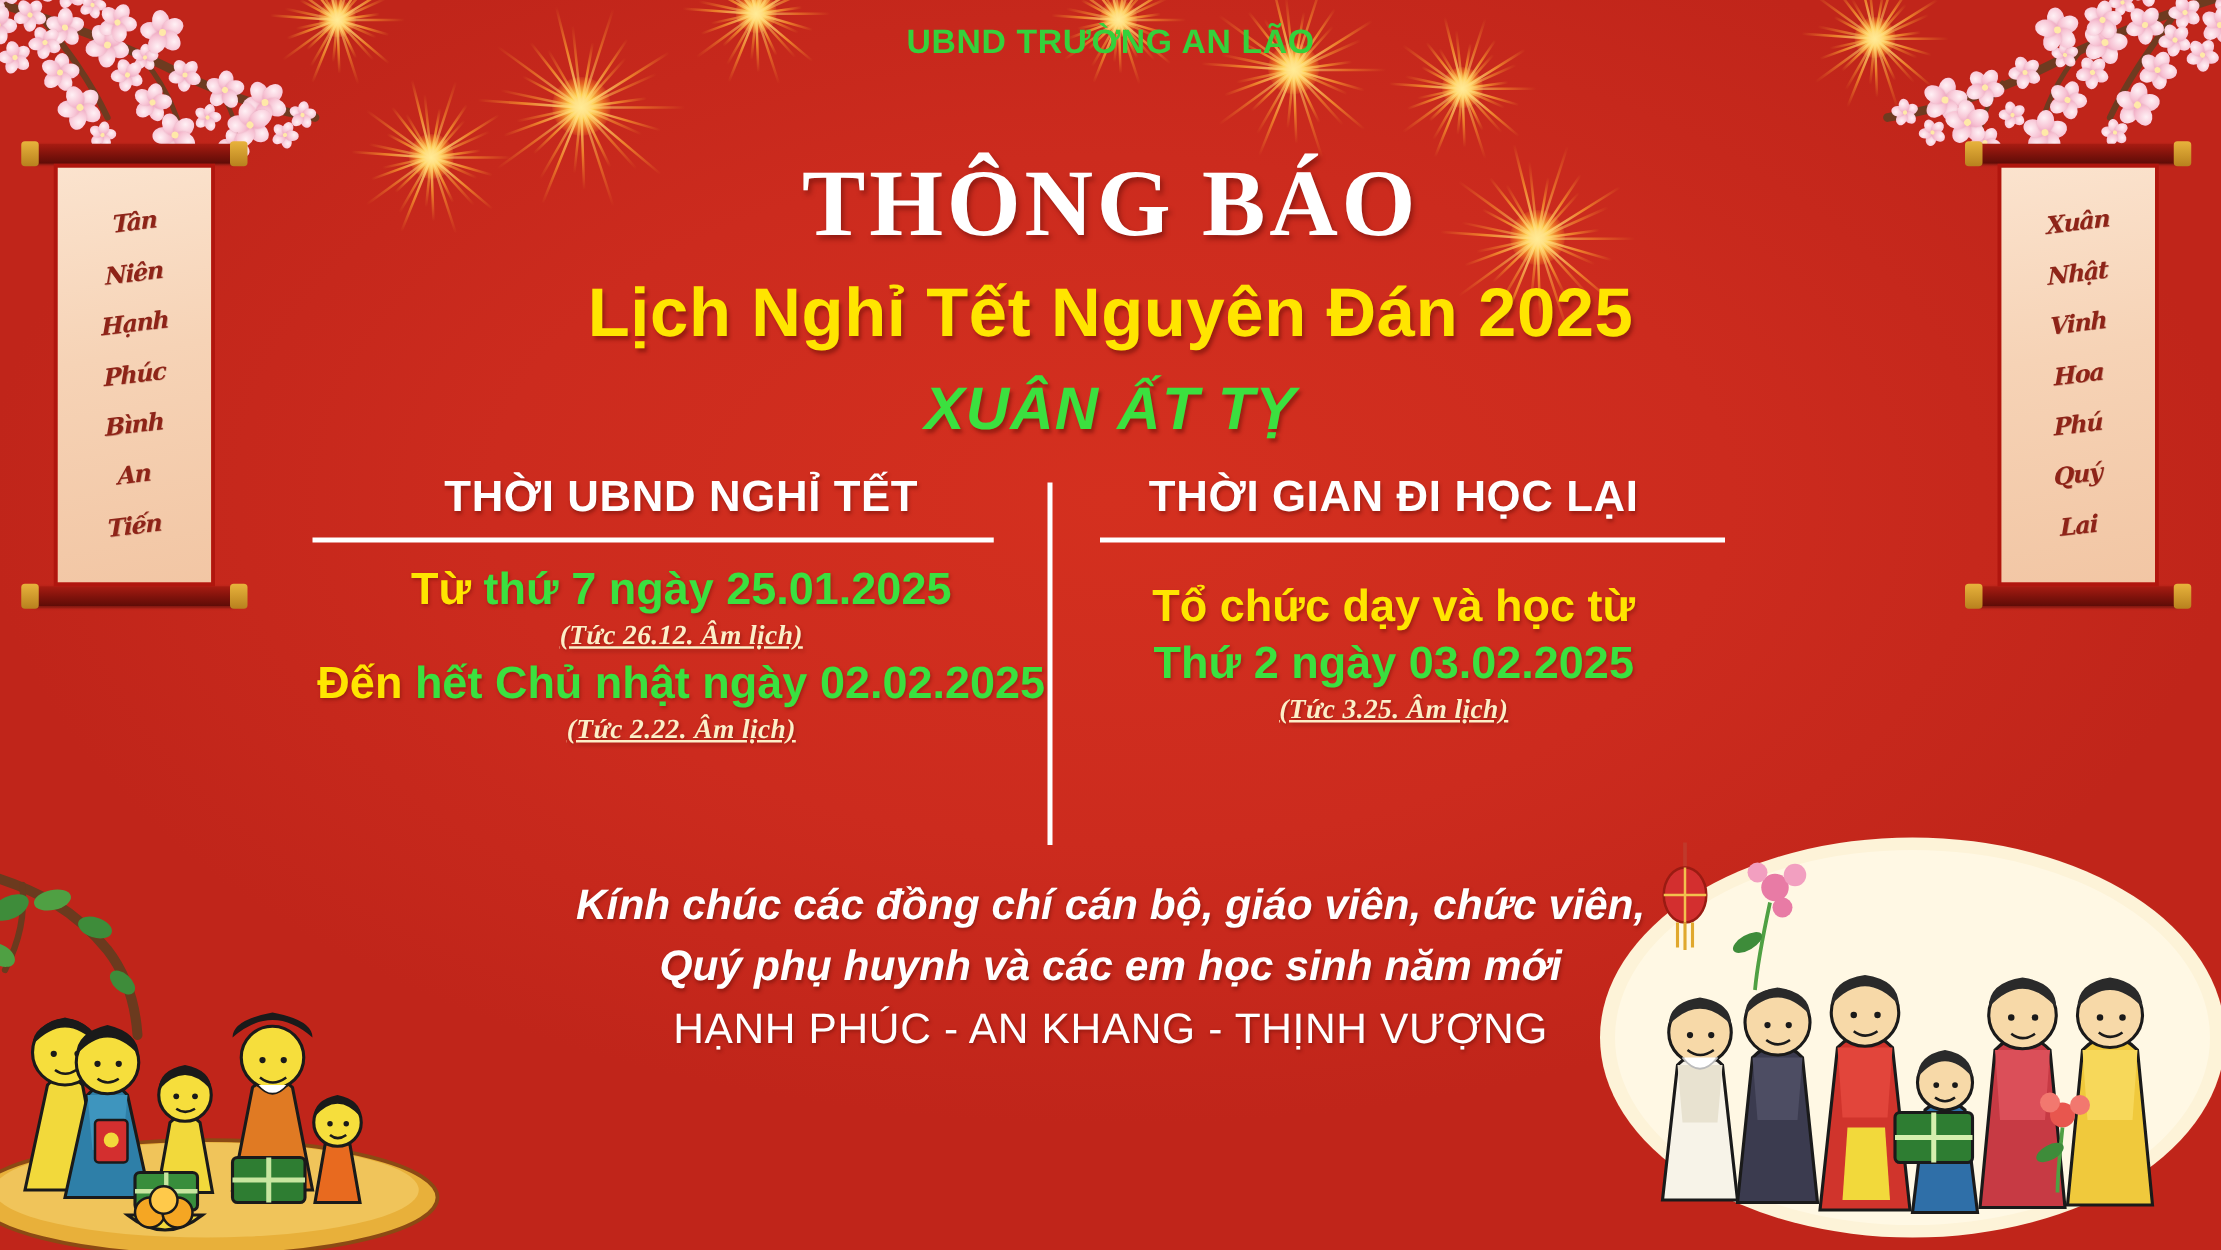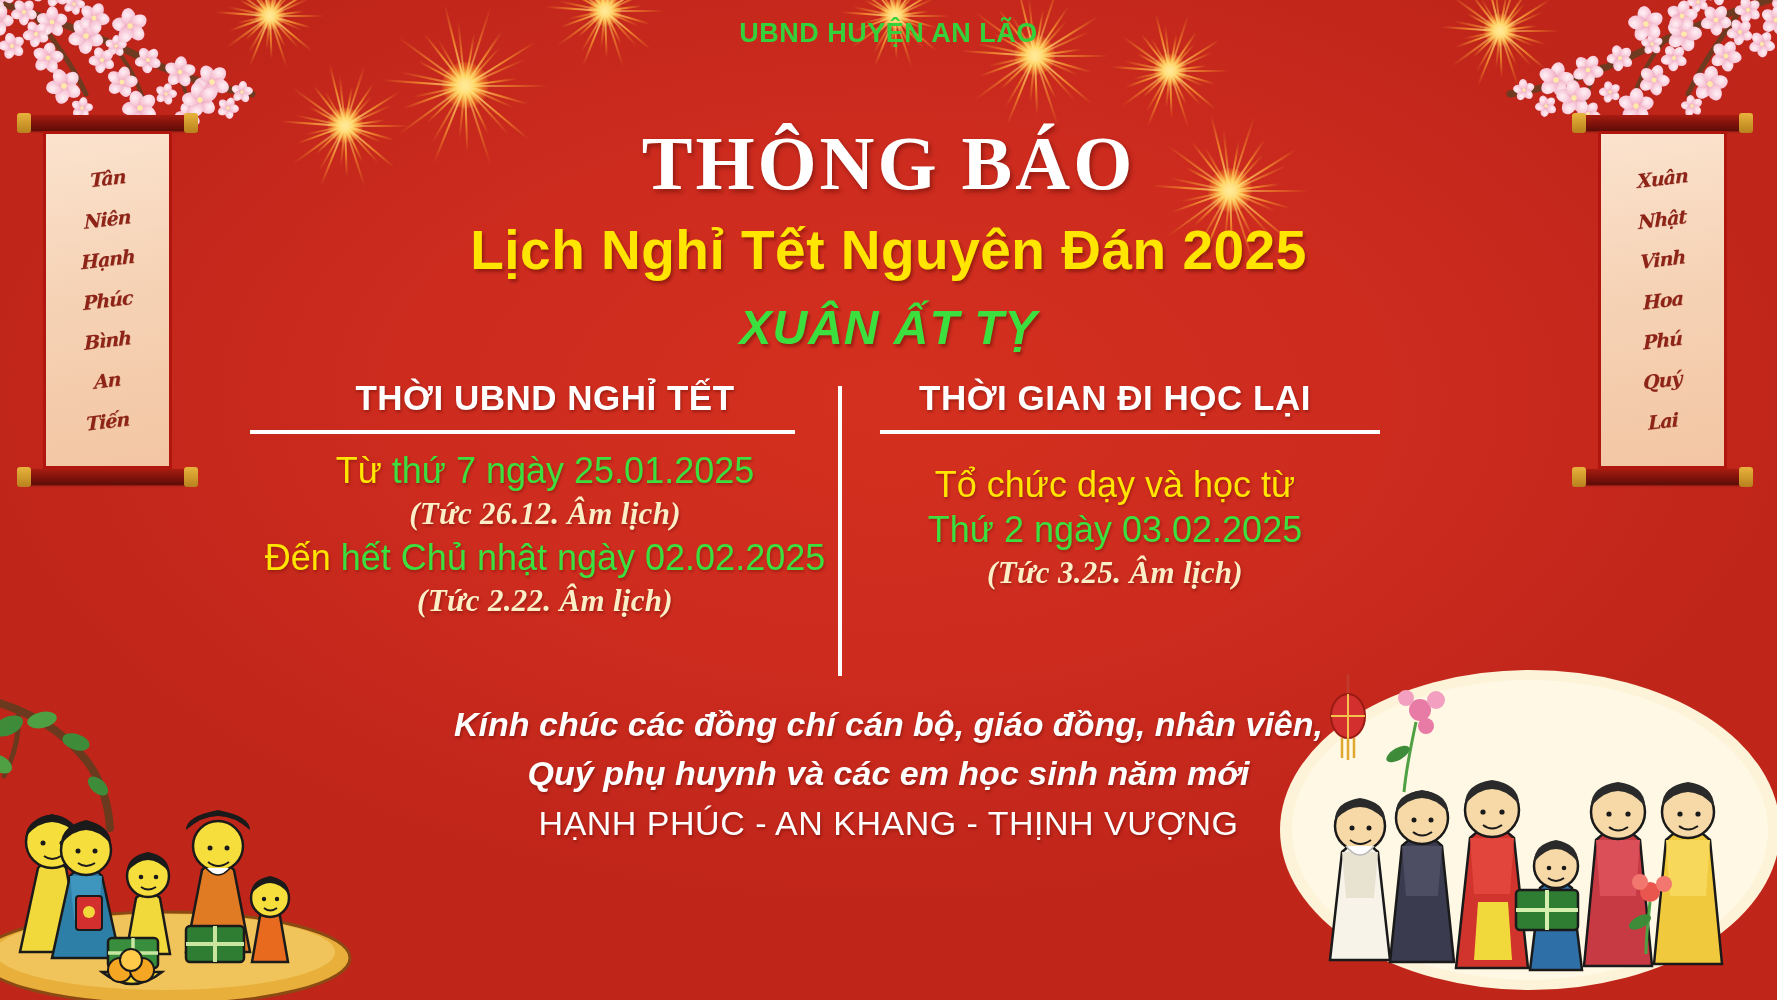--- a/index.html
+++ b/index.html
@@ -130,29 +130,30 @@
     font-family:"Liberation Sans", sans-serif;
     font-size:35px; letter-spacing:0.5px; white-space:nowrap;
     text-shadow:1px 2px 3px rgba(90,10,5,.45);
   }
   .hline { height:4px; background:#FFFFFF; margin:12px 0 0 0; }
   .tcol.left  .hline { width:545px; margin-left:0; }
   .tcol.right .hline { width:500px; margin-left:30px; }
   .tbody { padding-top:14px; text-align:center; }
 
   .ln { white-space:nowrap; font-family:"Liberation Sans", sans-serif;
-        font-weight:400; text-shadow:1px 2px 3px rgba(90,10,5,.4); }
+        font-weight:700; text-shadow:1px 2px 3px rgba(90,10,5,.4); }
   .ln.solar { font-size:36px; line-height:1.25; }
   .y { color:#FFE500; }
   .g { color:#3BE03F; }
   .ln.lunar {
     font-family:"Liberation Serif", serif;
     font-weight:700; font-style:italic;
-    font-size:31px; color:#FCEFC8; line-height:1.35;
+    font-size:22px; color:#FCEFC8; line-height:1.35;
     letter-spacing:0.3px;
+    text-decoration:underline;
   }
 
   
   .greet {
     position:absolute; left:0; width:100%; top:700px; text-align:center;
     color:#FFFFFF; font-family:"Liberation Sans", sans-serif;
     font-weight:700; font-style:italic; font-size:34px; line-height:1.45;
     text-shadow:1px 2px 3px rgba(90,10,5,.45);
   }
   .greet .g3 { font-style:normal; font-weight:400; letter-spacing:0.5px; }
@@ -860,21 +861,21 @@
       <div class="cal">Xuân</div>
       <div class="cal">Nhật</div>
       <div class="cal">Vinh</div>
       <div class="cal">Hoa</div>
       <div class="cal">Phú</div>
       <div class="cal">Quý</div>
       <div class="cal">Lai</div>
     </div>
   </div>
 
-  <div class="hdr1">UBND HUYỆN AN LÃO</div>
+  <div class="hdr1">UBND TRƯỜNG AN LÃO</div>
 
   <div class="title">THÔNG BÁO</div>
   <div class="subtitle">Lịch Nghỉ Tết Nguyên Đán 2025</div>
   <div class="subtitle2">XUÂN ẤT TỴ</div>
 
   <div class="tbl">
 
     <div class="vdiv"></div>
 
     <div class="tcol left">
@@ -901,21 +902,21 @@
         </div>
         <div class="ln solar">
           <span class="g">Thứ 2 ngày 03.02.2025</span>
         </div>
         <div class="ln lunar">(Tức 3.25. Âm lịch)</div>
       </div>
     </div>
   </div>
 
   <div class="greet">
-    <div>Kính chúc các đồng chí cán bộ, giáo đồng, nhân viên,</div>
+    <div>Kính chúc các đồng chí cán bộ, giáo viên, chức viên,</div>
     <div>Quý phụ huynh và các em học sinh năm mới</div>
     <div class="g3">HẠNH PHÚC - AN KHANG - THỊNH VƯỢNG</div>
   </div>
 
   <div class="illo" style="left:-10px;top:690px;width:400px;height:310px;">
     <svg width="400" height="310" viewBox="0 0 400 310">
 
       <ellipse cx="175" cy="268" rx="185" ry="46" fill="#E8B03A" stroke="#8B4A14" stroke-width="3"></ellipse>
       <ellipse cx="175" cy="262" rx="170" ry="38" fill="#F0C45A"></ellipse>
 

